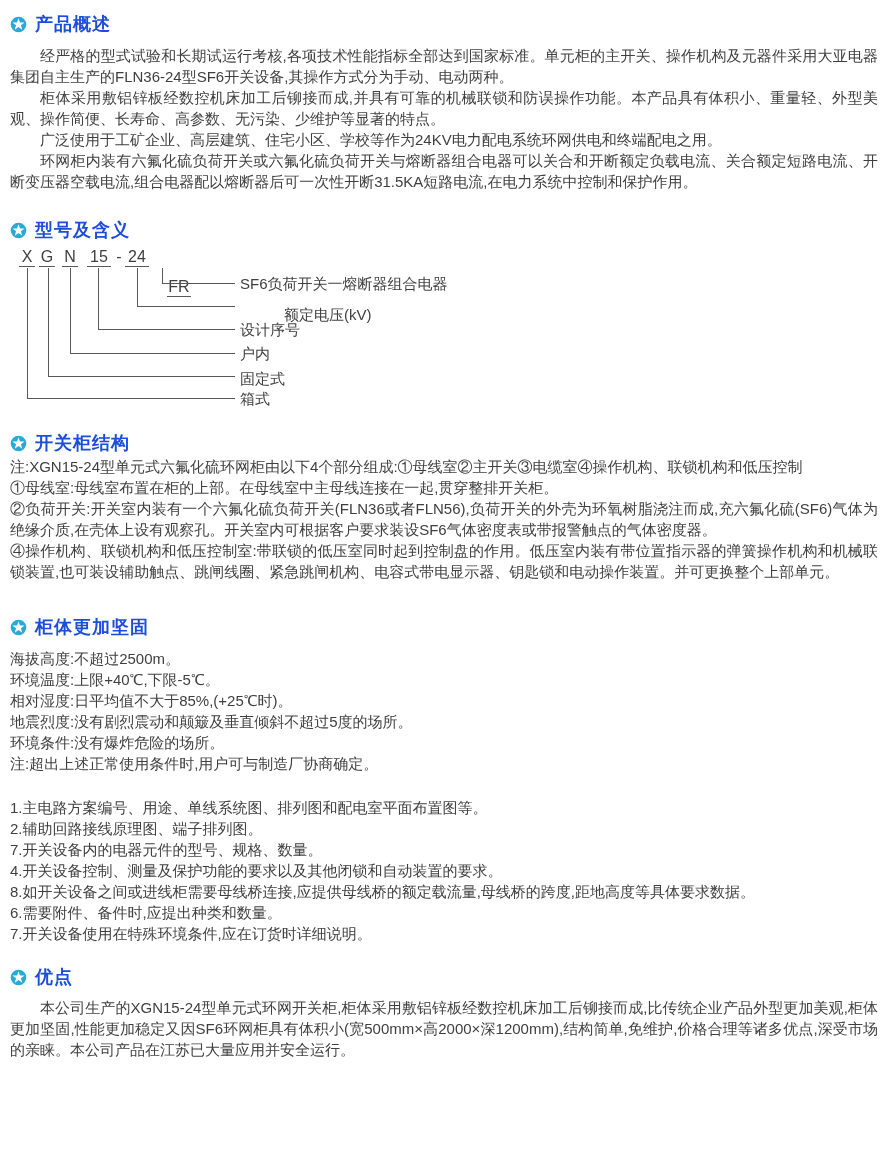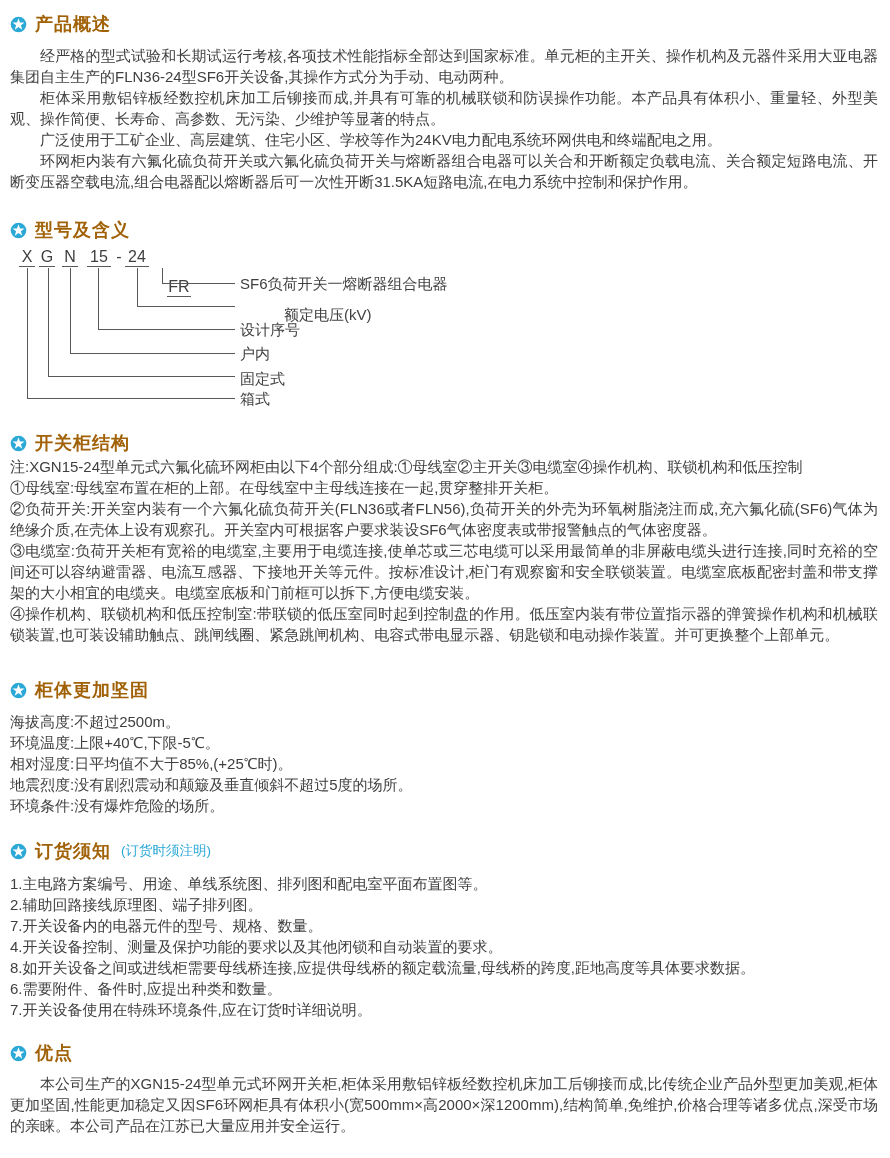--- a/index.html
+++ b/index.html
@@ -9,21 +9,21 @@
     font-family:"Liberation Sans", sans-serif;
     color:#3f3f3f;
     padding:0 12px 0 10px;
     overflow:hidden;
   }
   .section-header{
     display:flex; align-items:center; gap:8px;
   }
   .star-icon{ width:17px; height:17px; flex:0 0 auto; display:block; }
   .section-title{
-    font-size:18px; font-weight:bold; color:#a16207;
+    font-size:18px; font-weight:bold; color:#1d4ed8;
     letter-spacing:1px;
     text-align:center;
   }
   .section-subtitle{
     font-size:13.5px; font-weight:normal; color:#2aa8d6; margin-left:2px;
   }
   .body-text p{
     font-size:15px; line-height:21px; color:#3f3f3f;
     text-align:justify;
   }
@@ -126,51 +126,43 @@
     <svg class="star-icon" viewBox="0 0 24 24">
       <circle cx="12" cy="12" r="11" fill="#2aa8d6"></circle>
       <path fill="#ffffff" d="M12,3 L14.12,9.09 L20.56,9.22 L15.42,13.11 L17.29,19.28 L12,15.6 L6.71,19.28 L8.58,13.11 L3.44,9.22 L9.88,9.09 Z"></path>
     </svg>
     <span class="section-title">开关柜结构</span>
   </div>
   <div class="body-text">
     <p>注:XGN15-24型单元式六氟化硫环网柜由以下4个部分组成:①母线室②主开关③电缆室④操作机构、联锁机构和低压控制</p>
     <p>①母线室:母线室布置在柜的上部。在母线室中主母线连接在一起,贯穿整排开关柜。</p>
     <p>②负荷开关:开关室内装有一个六氟化硫负荷开关(FLN36或者FLN56),负荷开关的外壳为环氧树脂浇注而成,充六氟化硫(SF6)气体为绝缘介质,在壳体上设有观察孔。开关室内可根据客户要求装设SF6气体密度表或带报警触点的气体密度器。</p>
-    <p>③电缆室:负荷开关柜有宽裕的电缆室,主要用于电缆连接,使单芯或三芯电缆可以采用最简单的非屏蔽电缆头进行连接,同时充裕的空间还可以容纳避雷器、电流互感器、下接地开关等元件。按标准设计,柜门有观察窗和安全联锁装置。电缆室底板配密封盖和带支撑架的大小相宜的电缆夹。电缆室底板和门前框可以拆下,方便电缆安装。</p>
     <p>④操作机构、联锁机构和低压控制室:带联锁的低压室同时起到控制盘的作用。低压室内装有带位置指示器的弹簧操作机构和机械联锁装置,也可装设辅助触点、跳闸线圈、紧急跳闸机构、电容式带电显示器、钥匙锁和电动操作装置。并可更换整个上部单元。</p>
   </div>
 </section>
 
 <section id="sec-environment">
   <div class="section-header">
     <svg class="star-icon" viewBox="0 0 24 24">
       <circle cx="12" cy="12" r="11" fill="#2aa8d6"></circle>
       <path fill="#ffffff" d="M12,3 L14.12,9.09 L20.56,9.22 L15.42,13.11 L17.29,19.28 L12,15.6 L6.71,19.28 L8.58,13.11 L3.44,9.22 L9.88,9.09 Z"></path>
     </svg>
     <span class="section-title">柜体更加坚固</span>
   </div>
   <div class="body-text">
     <p>海拔高度:不超过2500m。</p>
     <p>环境温度:上限+40℃,下限-5℃。</p>
     <p>相对湿度:日平均值不大于85%,(+25℃时)。</p>
     <p>地震烈度:没有剧烈震动和颠簸及垂直倾斜不超过5度的场所。</p>
     <p>环境条件:没有爆炸危险的场所。</p>
+    <p>注:超出上述正常使用条件时,用户可与制造厂协商确定。</p>
   </div>
 </section>
 
 <section id="sec-ordering">
-  <div class="section-header">
-    <svg class="star-icon" viewBox="0 0 24 24">
-      <circle cx="12" cy="12" r="11" fill="#2aa8d6"></circle>
-      <path fill="#ffffff" d="M12,3 L14.12,9.09 L20.56,9.22 L15.42,13.11 L17.29,19.28 L12,15.6 L6.71,19.28 L8.58,13.11 L3.44,9.22 L9.88,9.09 Z"></path>
-    </svg>
-    <span class="section-title">订货须知</span>
-    <span class="section-subtitle">(订货时须注明)</span>
-  </div>
   <div class="body-text">
     <p>1.主电路方案编号、用途、单线系统图、排列图和配电室平面布置图等。</p>
     <p>2.辅助回路接线原理图、端子排列图。</p>
     <p>7.开关设备内的电器元件的型号、规格、数量。</p>
     <p>4.开关设备控制、测量及保护功能的要求以及其他闭锁和自动装置的要求。</p>
     <p>8.如开关设备之间或进线柜需要母线桥连接,应提供母线桥的额定载流量,母线桥的跨度,距地高度等具体要求数据。</p>
     <p>6.需要附件、备件时,应提出种类和数量。</p>
     <p>7.开关设备使用在特殊环境条件,应在订货时详细说明。</p>
   </div>
 </section>

